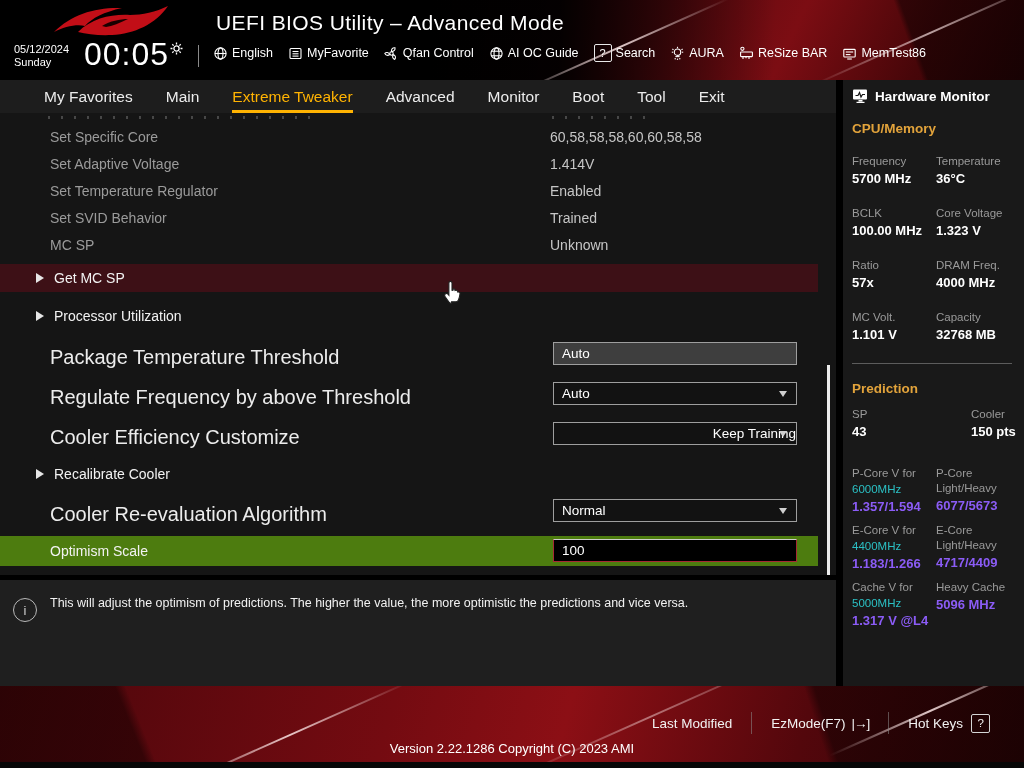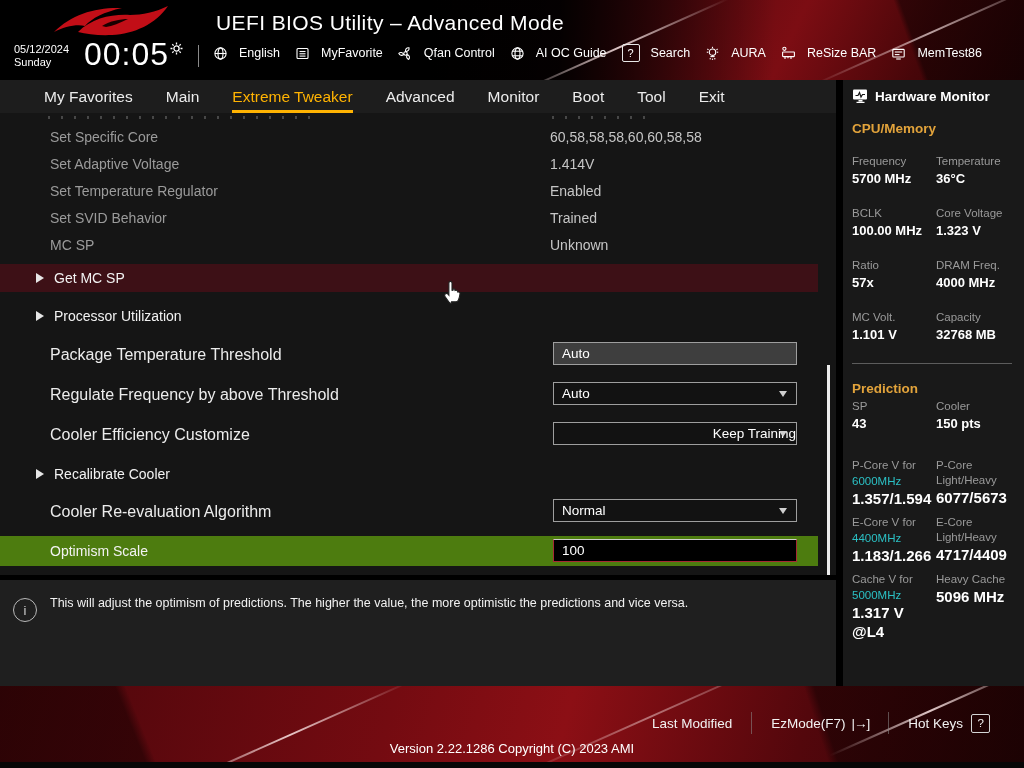--- a/index.html
+++ b/index.html
@@ -24,42 +24,42 @@
 
   
   .topbar{position:absolute;left:0;top:0;width:1024px;height:80px;}
   .rog-logo{position:absolute;left:52px;top:4px;}
   .app-title{position:absolute;left:216px;top:11px;font-size:21px;color:#fff;letter-spacing:.4px;}
   .datetime{position:absolute;left:14px;top:43px;color:#fff;font-size:11px;line-height:13px;}
   .clock{position:absolute;left:84px;top:36px;color:#fff;font-size:32px;letter-spacing:1px;}
   .clock-gear{position:absolute;left:170px;top:41px;}
   .menu-divider{position:absolute;left:198px;top:45px;width:1px;height:22px;background:#8a8a8a;}
   .topmenu{position:absolute;left:213px;top:44px;display:flex;gap:15px;align-items:center;}
-  .menu-item{display:flex;align-items:center;gap:11px;color:#fff;font-size:12.5px;white-space:nowrap;cursor:pointer;}
+  .menu-item{display:flex;align-items:center;gap:4px;color:#fff;font-size:12.5px;white-space:nowrap;cursor:pointer;}
   .mi{width:15px;height:15px;stroke:#fff;fill:none;stroke-width:1.1;}
   .box-icon{width:16px;height:16px;border:1px solid #e8e8e8;color:#fff;font-size:11px;
             display:flex;align-items:center;justify-content:center;border-radius:2px;}
 
   
   .tabs{position:absolute;left:0;top:80px;width:836px;height:33px;background:#1d1d1d;
         display:flex;align-items:flex-end;padding-left:44px;gap:33px;box-sizing:border-box;}
   .tab{color:#ececec;font-size:15.5px;padding:0 0 7px;cursor:pointer;}
   .tab.active{color:#ffb302;border-bottom:3px solid #ffb302;padding-bottom:4px;}
 
   
   .content{position:absolute;left:0;top:113px;width:836px;height:462px;background:#151515;}
   .clip-frag{position:absolute;top:3px;height:3px;
     background:repeating-linear-gradient(90deg,rgba(165,165,165,.35) 0 2px,transparent 2px 13px);}
   .ro-label{position:absolute;left:50px;font-size:14px;color:#9b9b9b;}
   .ro-value{position:absolute;left:550px;font-size:14px;color:#c6c6c6;}
   .sel-row{position:absolute;left:0;width:818px;display:flex;align-items:center;}
   .arrow{width:0;height:0;border-left:8px solid #e6e6e6;border-top:5px solid transparent;
          border-bottom:5px solid transparent;margin-left:36px;flex:none;}
   .row-label{color:#f2f2f2;font-size:14px;margin-left:10px;}
-  .field-label{position:absolute;left:50px;font-size:16px;color:#ececec;}
+  .field-label{position:absolute;left:50px;font-size:20px;color:#ececec;}
   .text-input{position:absolute;left:553px;width:244px;height:23px;box-sizing:border-box;
       background:#3e3e3e;border:1px solid #9e9e9e;color:#fff;font-size:13.5px;
       padding:0 6px 0 8px;font-family:inherit;}
   .select{position:absolute;left:553px;width:244px;height:23px;box-sizing:border-box;
       background:#121212;border:1px solid #9e9e9e;color:#fff;font-size:13.5px;
       display:flex;align-items:center;padding-left:8px;cursor:pointer;}
   .caret{position:absolute;right:9px;top:8px;width:0;height:0;border-top:6px solid #cfcfcf;
          border-left:4.5px solid transparent;border-right:4.5px solid transparent;}
   .num-input{position:absolute;left:553px;top:426px;width:244px;height:23px;box-sizing:border-box;
       background:#000;border:1px solid #a62a35;border-top-color:#cfcfcf;color:#fff;
@@ -80,21 +80,21 @@
   .hw-grid{margin-top:19px;display:grid;grid-template-columns:84px 1fr;}
   .hw-cell{margin-bottom:21px;}
   .hw-label{font-size:11.5px;color:#9a9a9a;}
   .hw-value{margin-top:4px;font-size:13px;color:#fff;font-weight:700;}
   .hw-divider{margin:0 6px 0 0;border-top:1px solid #5c5c5c;}
   .vf-grid{margin-top:6px;display:grid;grid-template-columns:84px 1fr;}
   .vf-cell{margin-bottom:7px;}
   .vf-l1{font-size:11.5px;color:#9a9a9a;line-height:15px;}
   .vf-freq{font-size:11.5px;color:#2bc0c4;line-height:16px;}
   .vf-freq:empty{display:none;}
-  .vf-val{font-size:15px;color:#ffffff;font-weight:700;line-height:19px;}
+  .vf-val{font-size:13px;color:#8b5cf6;font-weight:700;line-height:19px;}
 
   
   .footer-right{position:absolute;left:652px;top:712px;display:flex;align-items:center;
                 color:#f2f2f2;font-size:13.5px;}
   .f-div{width:1px;height:22px;background:#8d8d8d;opacity:.55;margin:0 19px;}
   .f-item{display:flex;align-items:center;cursor:pointer;}
   .ez-icon{margin-left:6px;font-size:13.5px;letter-spacing:-1px;color:#f2f2f2;}
   .hk-box{margin-left:8px;width:17px;height:17px;border:1px solid #d5d5d5;display:flex;
           align-items:center;justify-content:center;font-size:11.5px;border-radius:2px;}
   .version{position:absolute;left:0;top:741px;width:1024px;text-align:center;color:#fff;font-size:13px;}
@@ -340,21 +340,21 @@
       <div class="hw-cell">
         <div class="hw-label">Capacity</div>
         <div class="hw-value">32768 MB</div>
       </div>
     </div>
 
     <div class="hw-divider"></div>
 
     <div class="hw-section">Prediction</div>
 
-    <div class="hw-grid" style="margin-top:4px;">
+    <div class="hw-grid" style="margin-top:12px;gap:35px;">
       <div class="hw-cell">
         <div class="hw-label">SP</div>
         <div class="hw-value">43</div>
       </div>
       <div class="hw-cell">
         <div class="hw-label">Cooler</div>
         <div class="hw-value">150 pts</div>
       </div>
     </div>
 

